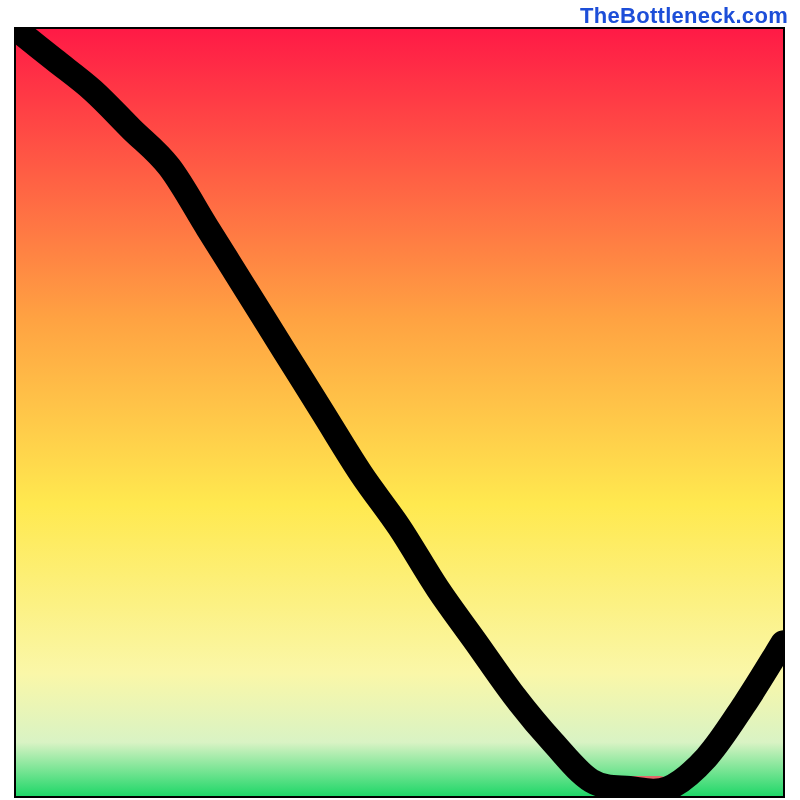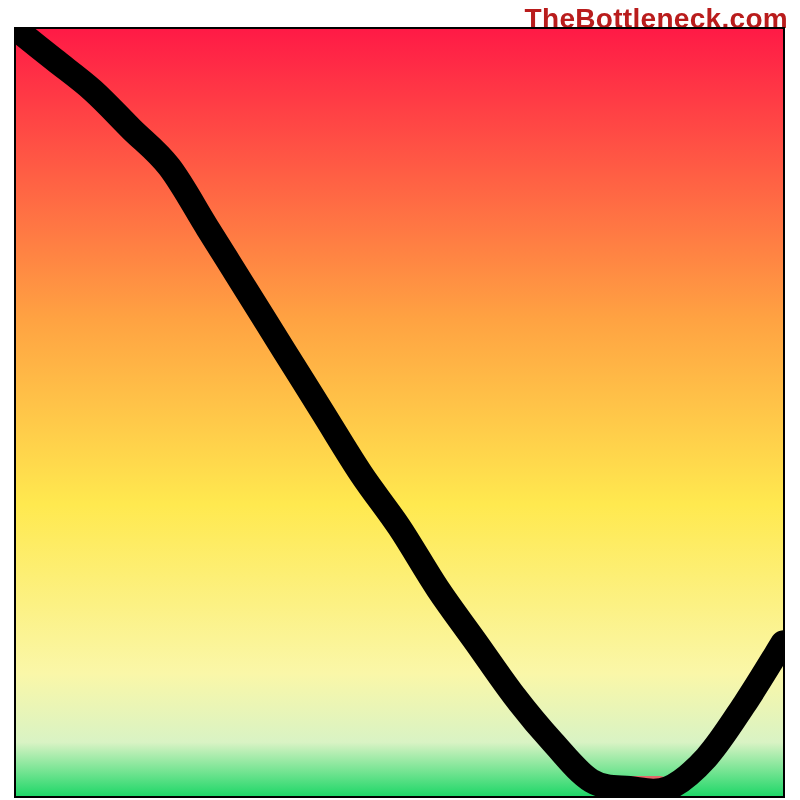--- a/index.html
+++ b/index.html
@@ -18,23 +18,23 @@
     width: 771px;
     height: 771px;
     border: 2px solid #000;
     box-sizing: border-box;
     overflow: hidden;
   }
   .attribution {
     position: absolute;
     top: 3px;
     right: 12px;
-    font-size: 28px;
+    font-size: 22px;
     font-weight: 600;
-    color: #b91c1c;
+    color: #1d4ed8;
     letter-spacing: 0.3px;
   }
   svg.plot {
     position: absolute;
     inset: 0;
     width: 100%;
     height: 100%;
     display: block;
   }
   .curve {

